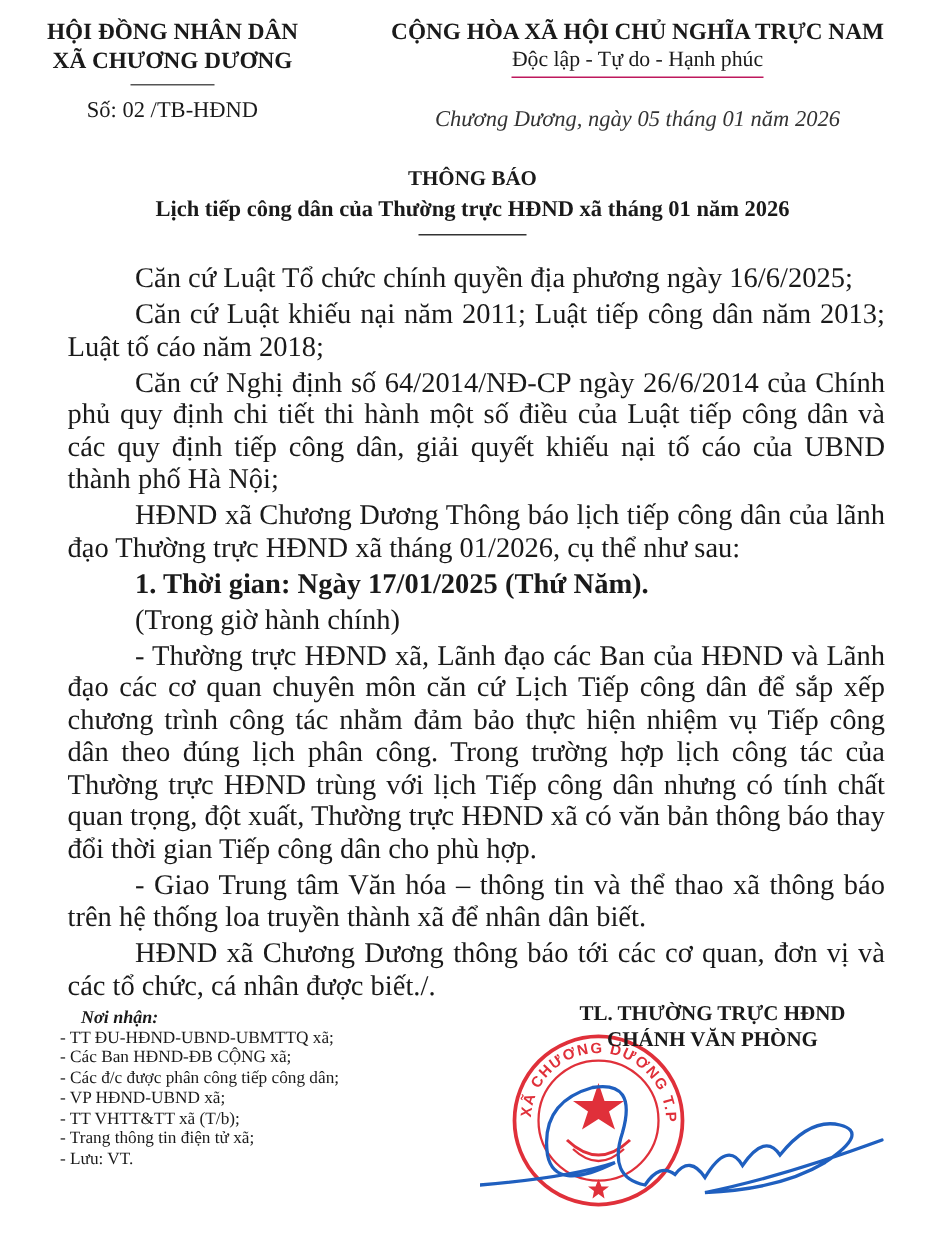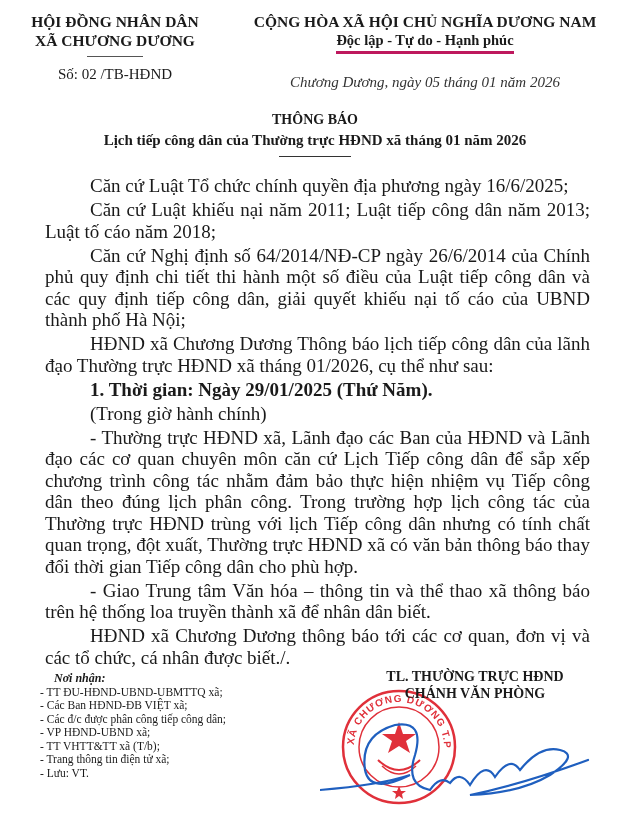--- a/index.html
+++ b/index.html
@@ -6,21 +6,21 @@
     body {
       width: 630px; height: 836px; background: #ffffff; position: relative; overflow: hidden;
       font-family: "Liberation Serif", "DejaVu Serif", serif; color: #1a1a1a;
     }
     .abs { position: absolute; }
     .hdr-left { left: 20px; top: 12px; width: 190px; text-align: center; font-weight: bold; font-size: 15.5px; line-height: 19px; }
     .hdr-left .rule { width: 56px; height: 1px; background: #555; margin: 6px auto 8px; }
     .hdr-left .num { font-weight: normal; font-size: 15px; }
     .hdr-right { left: 225px; top: 12px; width: 400px; text-align: center; }
     .hdr-right .nation { font-weight: bold; font-size: 15.5px; line-height: 19px; }
-    .hdr-right .motto { font-weight: bold; font-size: 14.5px; line-height: 19px; display: inline-block; border-bottom: 3px solid #be185d; padding-bottom: 1px; }
+    .hdr-right .motto { font-weight: normal; font-size: 14.5px; line-height: 19px; display: inline-block; border-bottom: 1px solid #be185d; padding-bottom: 1px; }
     .hdr-right .date { font-style: italic; font-size: 15px; margin-top: 20px; color: #333; }
     .title-block { left: 0; width: 630px; top: 110px; text-align: center; font-weight: bold; }
     .title-block .t1 { font-size: 14px; line-height: 20px; }
     .title-block .t2 { font-size: 15px; line-height: 20px; }
     .title-block .rule { width: 72px; height: 1px; background: #333; margin: 6px auto 0; }
     .body-text { left: 45px; width: 545px; top: 175px; font-size: 19px; line-height: 21.5px; text-align: justify; }
     .body-text p { margin: 0 0 2.5px 0; text-indent: 45px; }
     .body-text b { font-weight: bold; }
     .recv { left: 40px; top: 672px; width: 280px; font-size: 11.5px; line-height: 13.5px; font-family: "Liberation Serif", serif; }
     .recv .head { font-weight: bold; font-style: italic; font-size: 12px; margin-left: 14px; }
@@ -33,47 +33,47 @@
 <body>
 
 <div class="abs hdr-left">
   <div>HỘI ĐỒNG NHÂN DÂN</div>
   <div>XÃ CHƯƠNG DƯƠNG</div>
   <div class="rule"></div>
   <div class="num">Số: 02 /TB-HĐND</div>
 </div>
 
 <div class="abs hdr-right">
-  <div class="nation">CỘNG HÒA XÃ HỘI CHỦ NGHĨA DƯƠNG NAM</div>
+  <div class="nation">CỘNG HÒA XÃ HỘI CHỦ NGHĨA TRỰC NAM</div>
   <div class="motto">Độc lập - Tự do - Hạnh phúc</div>
   <div class="date">Chương Dương, ngày 05 tháng 01 năm 2026</div>
 </div>
 
 <div class="abs title-block">
   <div class="t1">THÔNG BÁO</div>
   <div class="t2">Lịch tiếp công dân của Thường trực HĐND xã tháng 01 năm 2026</div>
   <div class="rule"></div>
 </div>
 
 <div class="abs body-text">
   <p>Căn cứ Luật Tổ chức chính quyền địa phương ngày 16/6/2025;</p>
   <p>Căn cứ Luật khiếu nại năm 2011; Luật tiếp công dân năm 2013; Luật tố cáo năm 2018;</p>
   <p>Căn cứ Nghị định số 64/2014/NĐ-CP ngày 26/6/2014 của Chính phủ quy định chi tiết thi hành một số điều của Luật tiếp công dân và các quy định tiếp công dân, giải quyết khiếu nại tố cáo của UBND thành phố Hà Nội;</p>
   <p>HĐND xã Chương Dương Thông báo lịch tiếp công dân của lãnh đạo Thường trực HĐND xã tháng 01/2026, cụ thể như sau:</p>
-  <p><b>1. Thời gian: Ngày 29/01/2025 (Thứ Năm).</b></p>
+  <p><b>1. Thời gian: Ngày 17/01/2025 (Thứ Năm).</b></p>
   <p>(Trong giờ hành chính)</p>
   <p>- Thường trực HĐND xã, Lãnh đạo các Ban của HĐND và Lãnh đạo các cơ quan chuyên môn căn cứ Lịch Tiếp công dân để sắp xếp chương trình công tác nhằm đảm bảo thực hiện nhiệm vụ Tiếp công dân theo đúng lịch phân công. Trong trường hợp lịch công tác của Thường trực HĐND trùng với lịch Tiếp công dân nhưng có tính chất quan trọng, đột xuất, Thường trực HĐND xã có văn bản thông báo thay đổi thời gian Tiếp công dân cho phù hợp.</p>
   <p>- Giao Trung tâm Văn hóa – thông tin và thể thao xã thông báo trên hệ thống loa truyền thành xã để nhân dân biết.</p>
   <p>HĐND xã Chương Dương thông báo tới các cơ quan, đơn vị và các tổ chức, cá nhân được biết./.</p>
 </div>
 
 <div class="abs recv">
   <div class="head">Nơi nhận:</div>
   <div>- TT ĐU-HĐND-UBND-UBMTTQ xã;</div>
-  <div>- Các Ban HĐND-ĐB VIỆT xã;</div>
+  <div>- Các Ban HĐND-ĐB CỘNG xã;</div>
   <div>- Các đ/c được phân công tiếp công dân;</div>
   <div>- VP HĐND-UBND xã;</div>
   <div>- TT VHTT&amp;TT xã (T/b);</div>
   <div>- Trang thông tin điện tử xã;</div>
   <div>- Lưu: VT.</div>
 </div>
 
 <svg class="abs stamp" viewBox="0 0 118 118">
   <circle cx="59" cy="59" r="56" fill="none" stroke="#e0303a" stroke-width="2.5"></circle>
   <circle cx="59" cy="59" r="40" fill="none" stroke="#e0303a" stroke-width="1.5"></circle>

